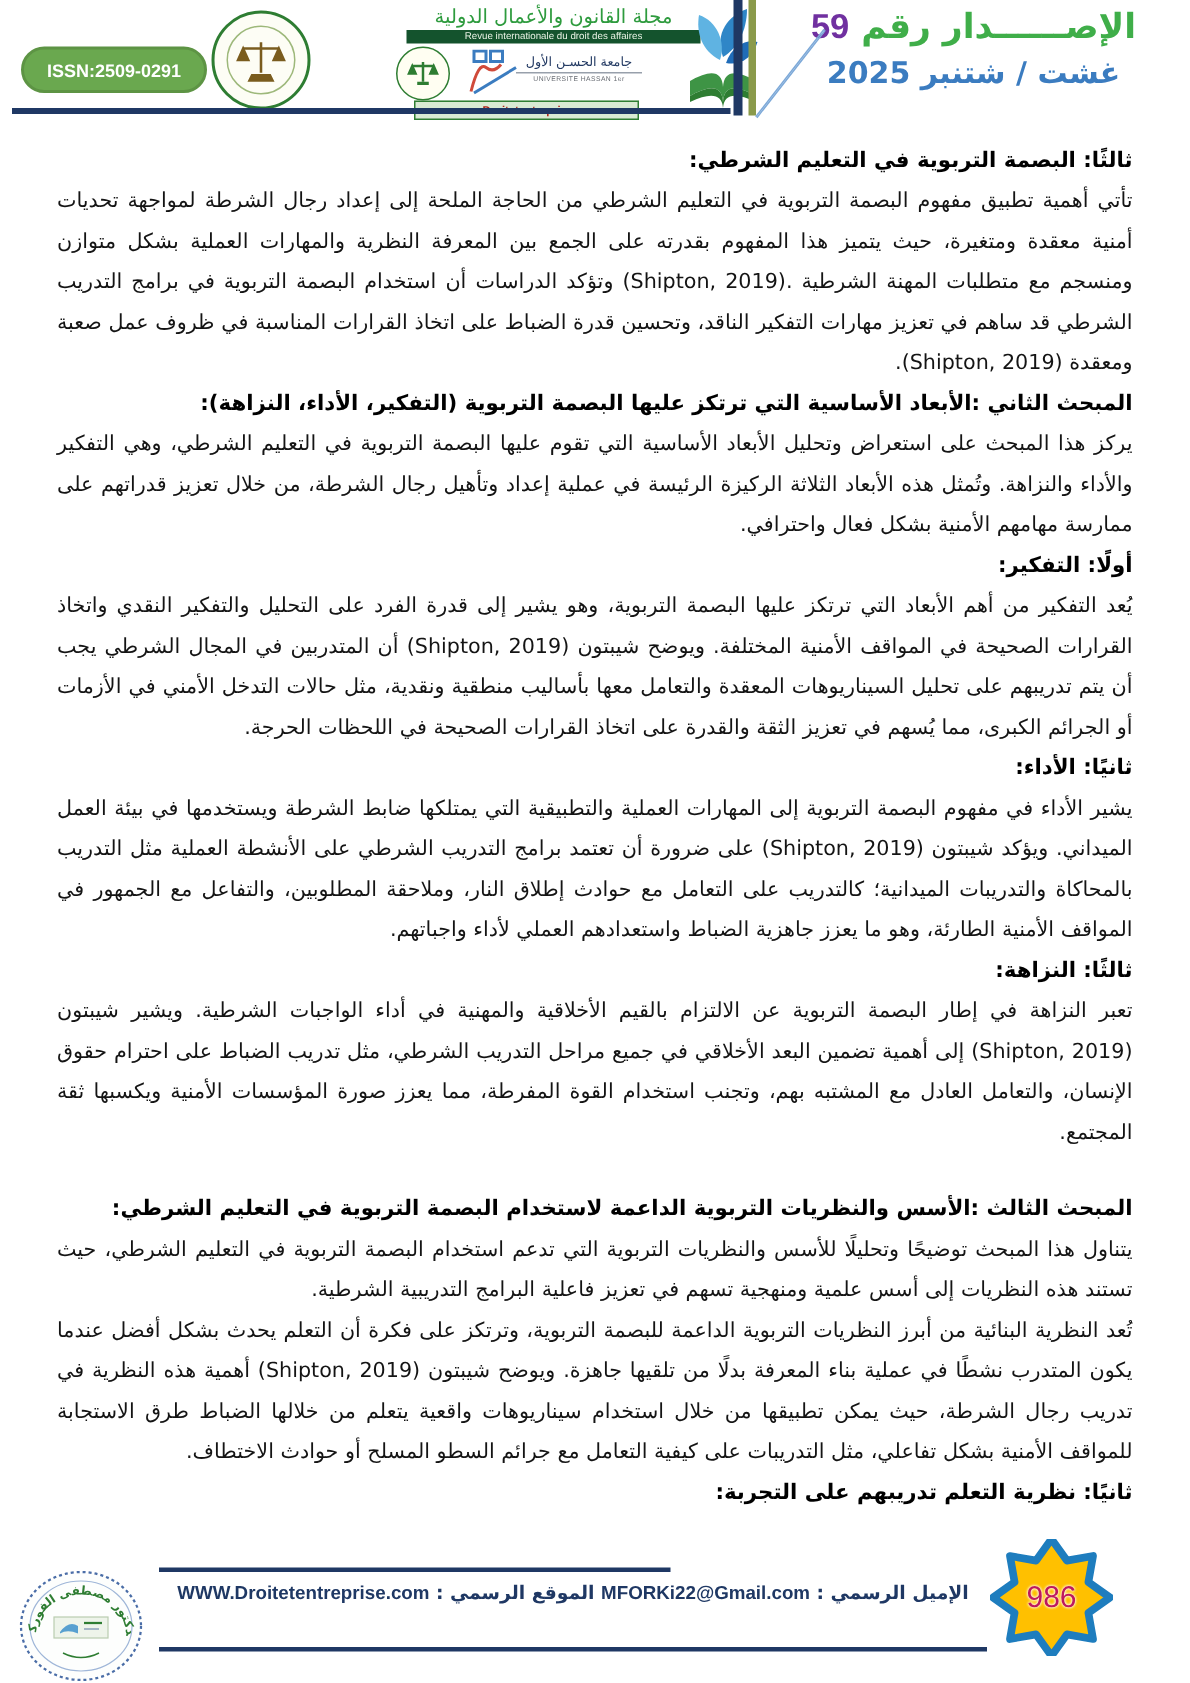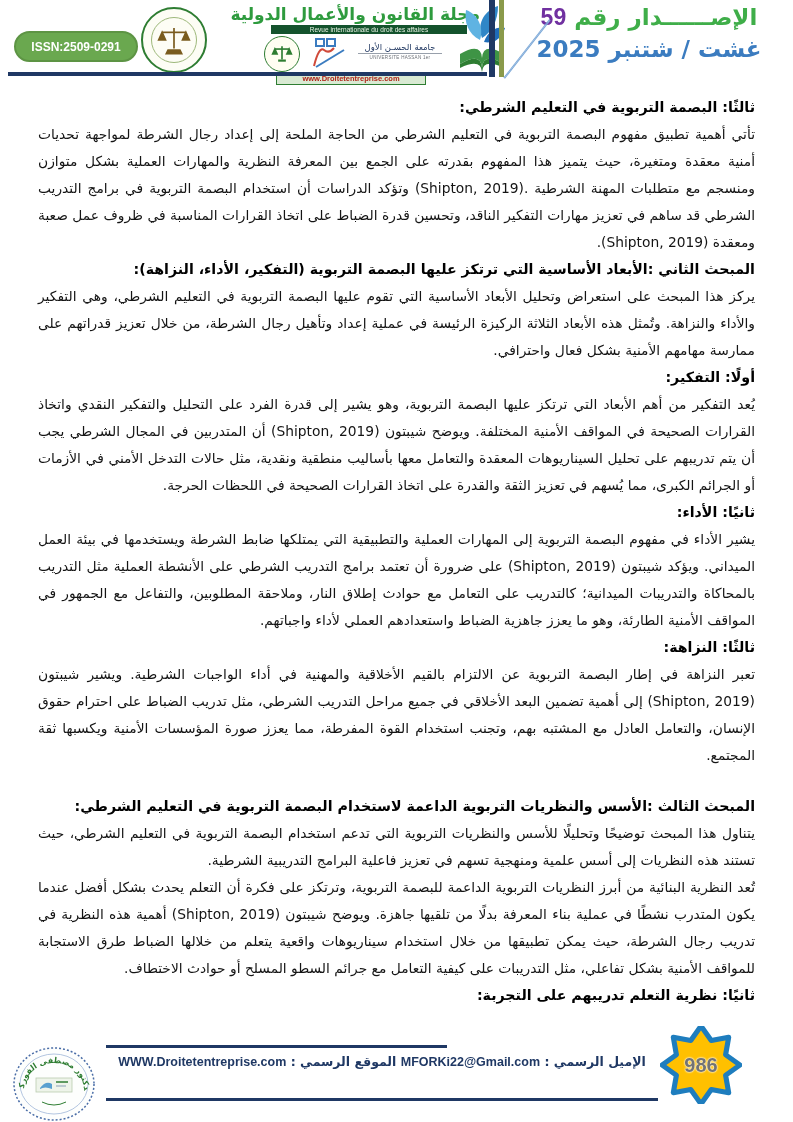--- a/index.html
+++ b/index.html
@@ -11,63 +11,63 @@
   .header { position:absolute; top:0; left:0; width:793px; height:90px; direction:ltr; }
   .issn-pill { position:absolute; left:14px; top:31px; width:124px; height:31px; background:#6aa84f;
                border:2px solid #5d9444; border-radius:16px; color:#fff; font-family:"Liberation Sans",sans-serif;
                font-weight:bold; font-size:12px; display:flex; align-items:center; justify-content:center; }
   .emblem-left { position:absolute; left:141px; top:7px; width:66px; height:66px; border-radius:50%;
                  border:2px solid #2e7d32; background:#fdfdf5; display:flex; align-items:center; justify-content:center; }
   .emblem-left .inner-ring { width:46px; height:46px; border-radius:50%; border:1px solid #9db87a;
                  display:flex; align-items:center; justify-content:center; }
 
   .center-logo { position:absolute; left:258px; top:4px; width:222px; height:72px; }
-  .logo-title { color:#2e9b3e; font-weight:bold; font-size:17px; text-align:center; direction:rtl; white-space:nowrap; }
+  .logo-title { color:#2e9b3e; font-weight:normal; font-size:13px; text-align:center; direction:rtl; white-space:nowrap; }
   .logo-band  { margin:1px auto 0 auto; width:196px; background:#14532d; color:#e8f2e4;
                 font-family:"Liberation Sans",sans-serif; font-size:6.5px; text-align:center; padding:1px 0; }
   .logo-row   { position:relative; height:36px; margin-top:2px; }
   .mini-emblem { position:absolute; left:6px; top:0px; width:36px; height:36px; border-radius:50%;
                  border:1.5px solid #2e7d32; background:#fffef2; display:flex; align-items:center; justify-content:center; }
   .chart-icon { position:absolute; left:52px; top:2px; }
-  .univ-block { position:absolute; left:100px; top:6px; width:84px; text-align:center; }
+  .univ-block { position:absolute; left:86px; top:6px; width:84px; text-align:center; }
   .univ-ar { font-size:8.5px; color:#233a63; direction:rtl; white-space:nowrap; }
   .univ-fr { font-family:"Liberation Sans",sans-serif; font-size:4.5px; color:#6b6f76; border-top:0.5px solid #98a0ab; margin-top:1px; padding-top:1px; letter-spacing:0.3px; }
   .logo-www { width:150px; margin:0 0 0 18px; background:#d9ead3; border:1px solid #2e7d32; color:#b02318;
               font-family:"Liberation Sans",sans-serif; font-weight:bold; font-size:7.5px; text-align:center; padding:1px 0; }
   .book-logo { position:absolute; left:458px; top:4px; }
 
   .vbar { position:absolute; top:0; height:77px; }
   .vbar.navy  { left:489px; width:6px; background:#1f3864; }
   .vbar.olive { left:499px; width:5px; background:#8a9a4b; }
 
   .issue-block { position:absolute; left:512px; top:4px; width:274px; text-align:center; direction:rtl; }
   .issue-line1 { font-size:23px; font-weight:bold; color:#3fae49; white-space:nowrap; }
   .issue-line1 .num { color:#7030a0; font-family:"Liberation Sans",sans-serif; }
-  .issue-line2 { margin-top:5px; font-size:23px; font-weight:bold; color:#3b7cc0; white-space:nowrap; }
+  .issue-line2 { margin-top:5px; font-size:20px; font-weight:bold; color:#3b7cc0; white-space:nowrap; }
   .slash { position:absolute; left:14px; top:8px; width:2px; height:74px; transform:rotate(38deg);
            border-left:1px solid #7da9d8; border-right:1px solid #7da9d8; }
   .header-rule { position:absolute; left:8px; top:72px; width:479px; height:4px; background:#1f3864; }
 
   
   .content { position:absolute; top:94px; right:38px; width:717px; direction:rtl;
              color:#141414; font-size:13.8px; line-height:27px; text-align:justify; }
   .content h3 { font-size:14.2px; font-weight:bold; color:#000; line-height:27px; text-align:right; }
   .content p  { margin:0; }
   .mabhath-gap { margin-top:24px; }
 
   
   .footer { position:absolute; left:0; top:1024px; width:793px; height:98px; direction:ltr; }
   .f-rule-top    { position:absolute; left:106px; top:21px; width:341px; height:3px; background:#1f3864; }
   .f-rule-bottom { position:absolute; left:106px; top:74px; width:552px; height:3px; background:#1f3864; }
   .f-text { position:absolute; left:104px; top:26px; width:556px; direction:rtl; text-align:center;
             color:#1f3864; font-weight:bold; font-size:12.5px; line-height:24px; }
   .f-text .latin { font-family:"Liberation Sans",sans-serif; unicode-bidi:embed; }
   .star-badge { position:absolute; left:660px; top:2px; width:82px; height:78px; }
   .star-badge .num { position:absolute; inset:0; display:flex; align-items:center; justify-content:center;
-                     color:#737373; font-family:"Liberation Sans",sans-serif; font-weight:bold; font-size:20px;
+                     color:#be185d; font-family:"Liberation Sans",sans-serif; font-weight:normal; font-size:20px;
                      text-shadow:0 0 2px #fff, 0 0 2px #fff; }
   .stamp { position:absolute; left:12px; top:22px; }
 </style>
 </head>
 <body>
 
 <div class="page">
 
   <div class="header">
 

